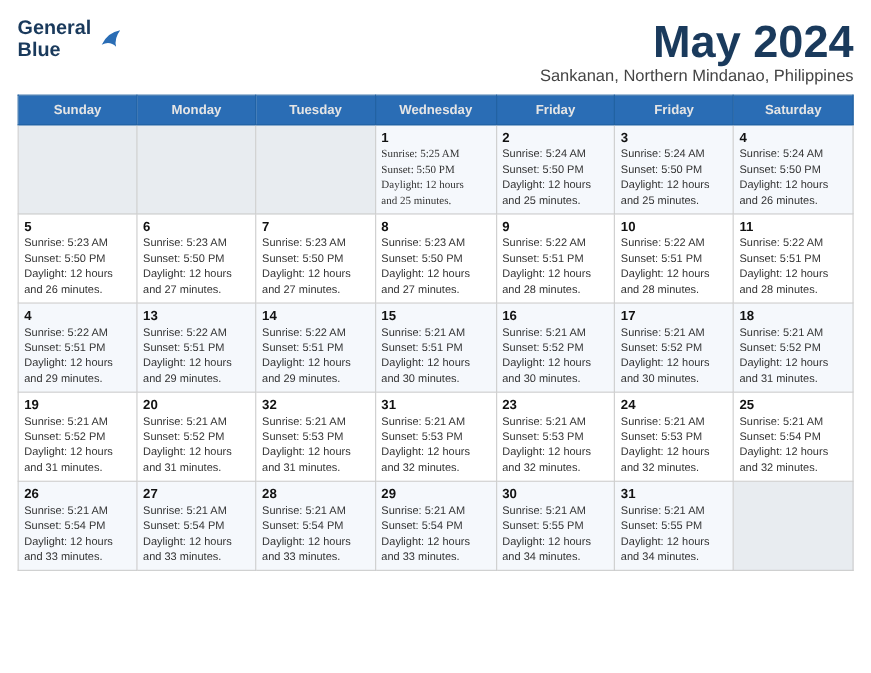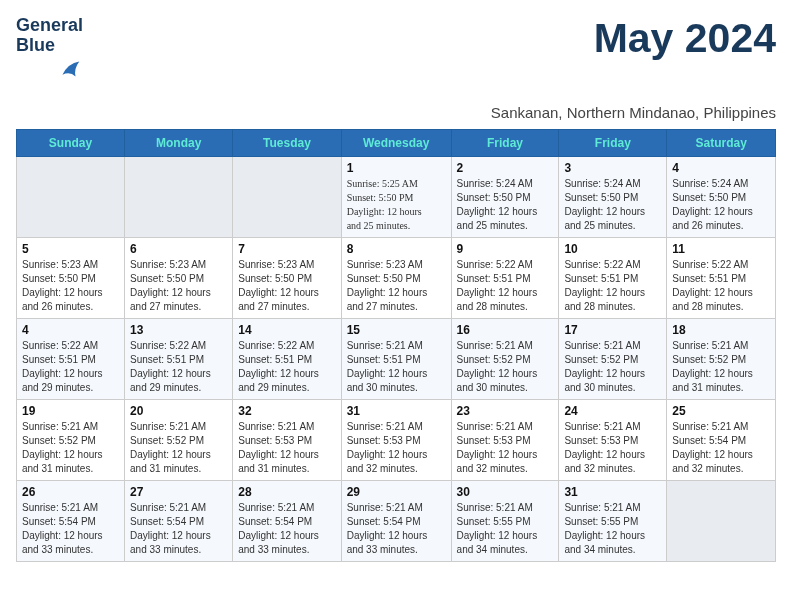--- a/index.html
+++ b/index.html
@@ -39,30 +39,29 @@
     }
     .month-title {
       font-size: 41px;
       font-weight: bold;
       color: #1a3a5c;
       line-height: 1.1;
     }
     .subtitle {
       font-size: 15px;
       color: #444;
-      margin-top: 43px;
     }
     table {
       width: 100%;
       border-collapse: collapse;
       font-size: 11px;
     }
     thead th {
       background: #2a6db5;
-      color: #5eead4;
+      color: #e5e5e5;
       padding: 6px 4px;
       font-size: 12px;
       font-weight: bold;
       border: 1px solid #2060a0;
     }
     tbody td {
       border: 1px solid #ccc;
       vertical-align: top;
       padding: 4px 5px;
       min-height: 80px;
@@ -91,21 +90,21 @@
     td.empty {
       background: #e8ecf0 !important;
     }
   </style>
 </head>
 <body>
 
 <div class="header">
   <div class="logo">
     <div>
-      <div style="display:flex;align-items:flex-end;flex-direction:column;">
+      <div style="display:flex;align-items:center;">
         <div class="logo-text">
           <span>General</span><br><span>Blue</span>
         </div>
 
         <svg class="logo-bird" viewBox="0 0 30 30" xmlns="http://www.w3.org/2000/svg">
           <path d="M8 20 Q14 8 26 6 Q20 14 22 22 Q16 16 8 20Z" fill="#2a6db5"></path>
         </svg>
       </div>
     </div>
   </div>

